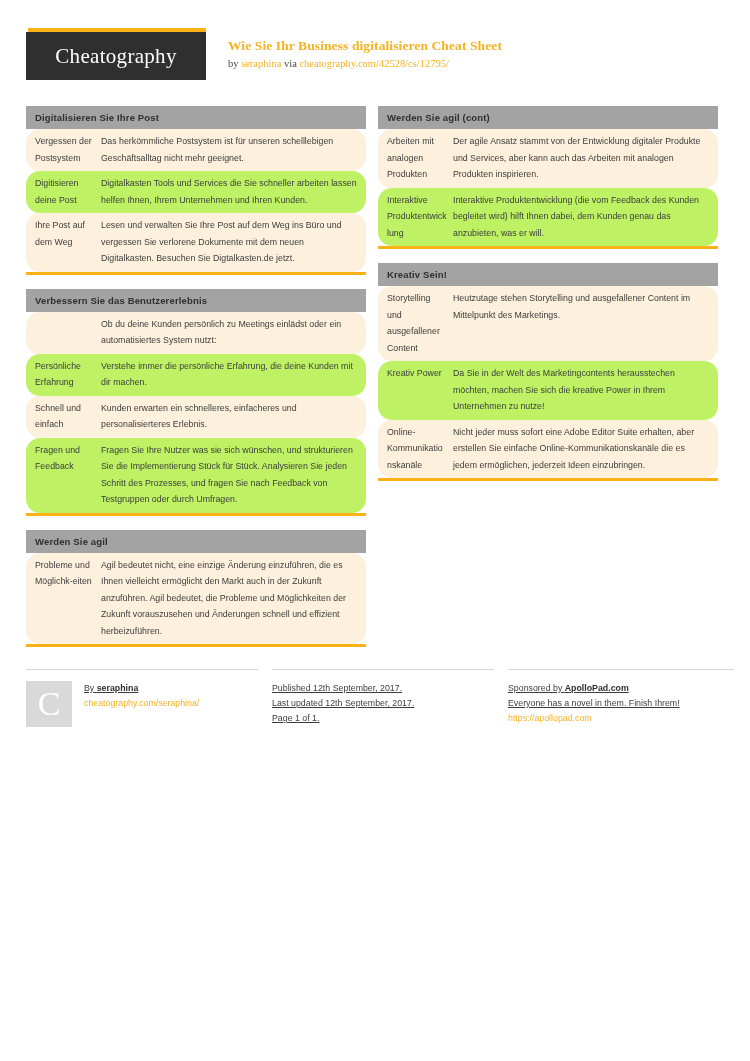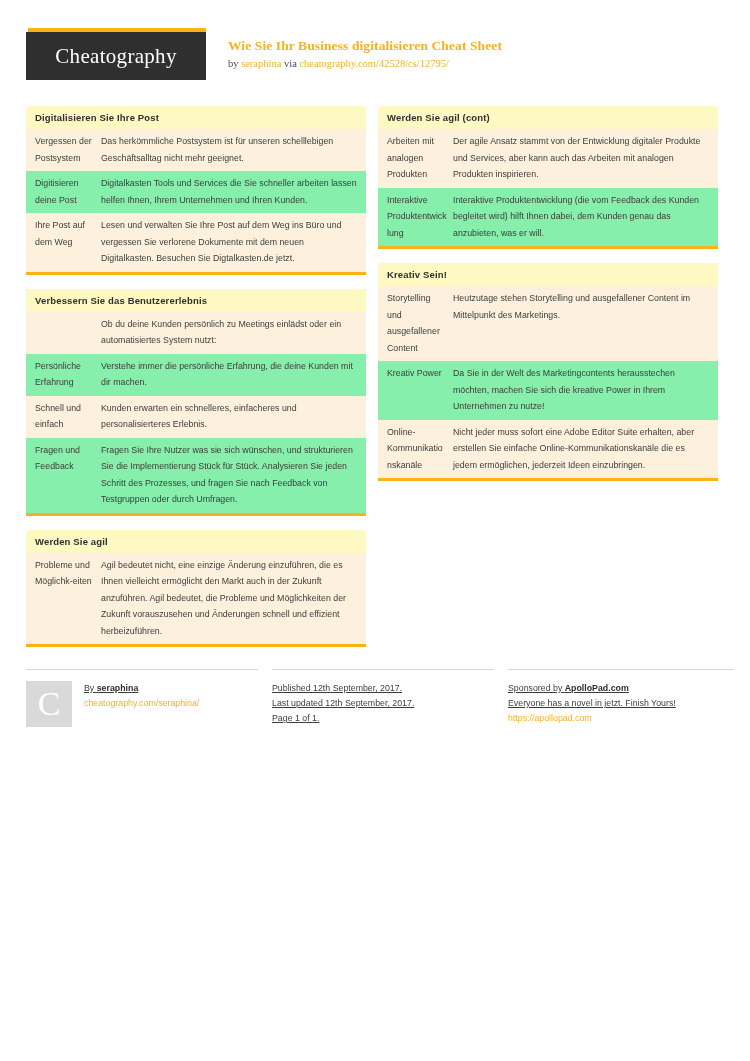--- a/index.html
+++ b/index.html
@@ -76,36 +76,37 @@
     gap: 12px;
     align-items: flex-start;
   }
   .col { width: 340px; flex: 0 0 340px; }
 
   .section {
     margin-bottom: 14px;
     border-bottom: 3px solid #fcb216;
   }
   .section-head {
-    background: #fef9c3;
+    background: #a3a3a3;
     color: #2f2f2f;
     font-size: 9.5px;
     font-weight: bold;
     padding: 6px 8px 6px 9px;
     letter-spacing: 0.15px;
   }
   .row {
     display: flex;
     font-size: 8.8px;
     color: #3c3c3c;
     line-height: 16.5px;
     padding: 4px 8px 5px 9px;
+    border-radius: 14px;
   }
   .row.odd  { background: #fdf1dd; }
-  .row.even { background: #86efac; }
+  .row.even { background: #bef264; }
   .cell-key {
     width: 66px;
     flex: 0 0 66px;
     padding-right: 6px;
     word-wrap: break-word;
   }
   .cell-val { flex: 1 1 auto; }
   .row.fullwidth .cell-key { visibility: hidden; }
 
   
@@ -241,18 +242,18 @@
         <a class="f-line" href="#">cheatography.com/seraphina/</a>
       </div>
     </div>
     <div class="fcol fcol-2">
       <span class="f-line">Published 12th September, 2017.</span>
       <span class="f-line">Last updated 12th September, 2017.</span>
       <span class="f-line">Page 1 of 1.</span>
     </div>
     <div class="fcol fcol-3">
       <span class="f-line"><span>Sponsored by </span><b>ApolloPad.com</b></span>
-      <span class="f-line">Everyone has a novel in jetzt. Finish Yours!</span>
+      <span class="f-line">Everyone has a novel in them. Finish Ihrem!</span>
       <a class="f-line" href="#">https://apollopad.com</a>
     </div>
   </div>
 
 </div>
 
 </body></html>

